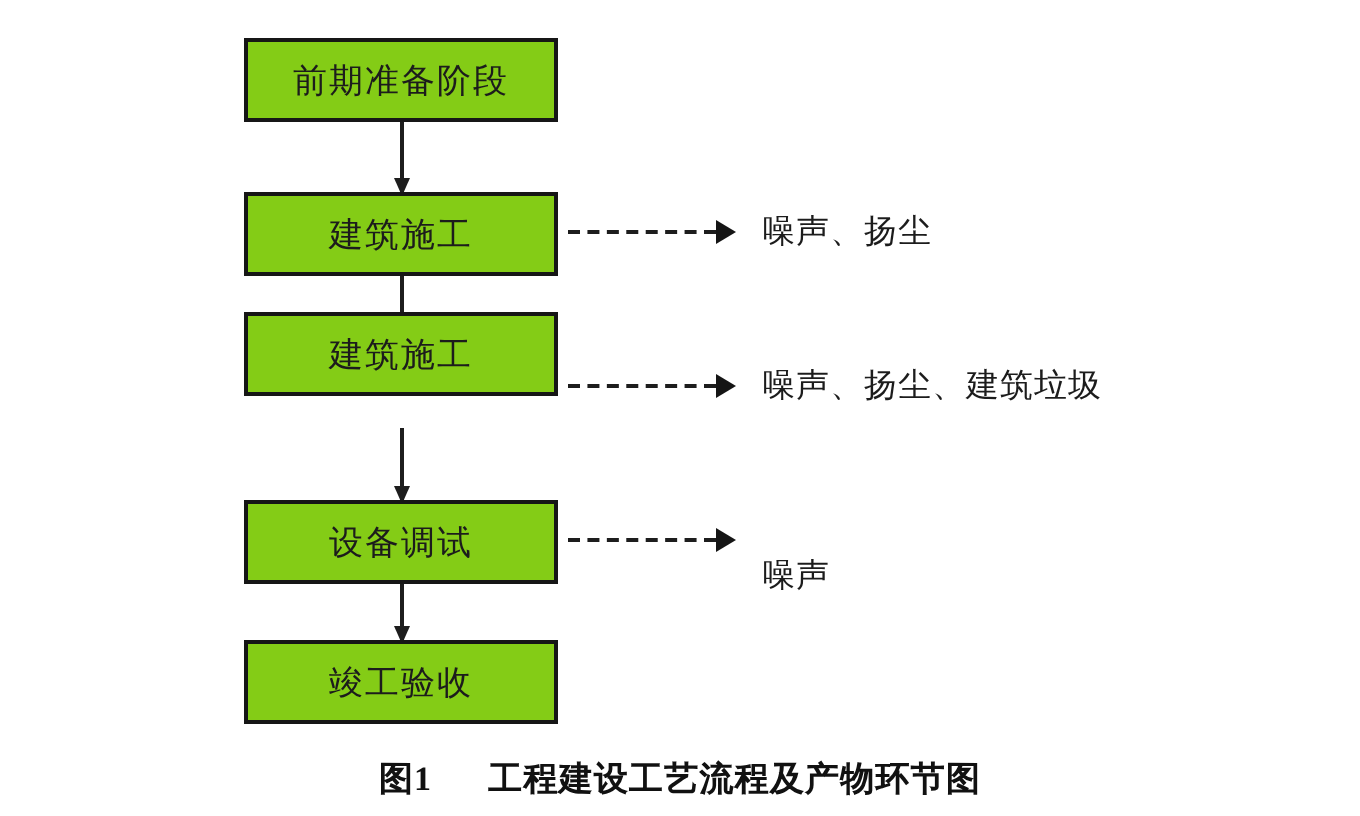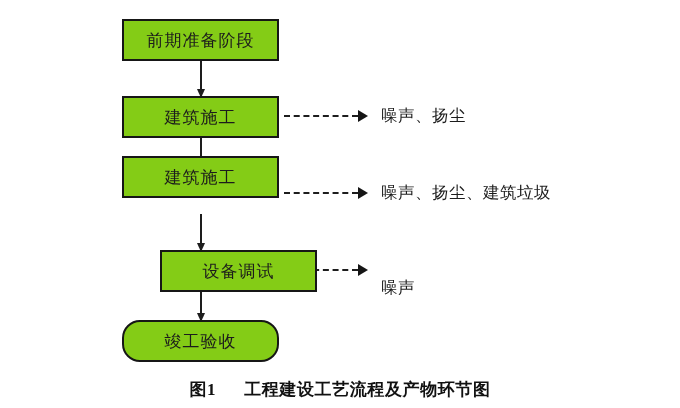--- a/index.html
+++ b/index.html
@@ -43,22 +43,22 @@
     font-size: 17px;
     line-height: 1;
     letter-spacing: 1px;
     color: #1c1c1c;
     white-space: nowrap;
   }
 
   .box-r0 { top: 19px; }
   .box-r1 { top: 96px; }
   .box-r2 { top: 156px; }
-  .box-r3 { top: 250px; margin-left: 38px; }
-  .box-r4 { top: 320px; border-radius: 18px; }
+  .box-r3 { top: 250px; }
+  .box-r4 { top: 320px; }
 
   
   .v-conn {
     position: absolute;
     left: 200px;
     width: 1.6px;
     background: #1d1d1d;
     z-index: 1;
   }
   .v-conn .v-arrow {

